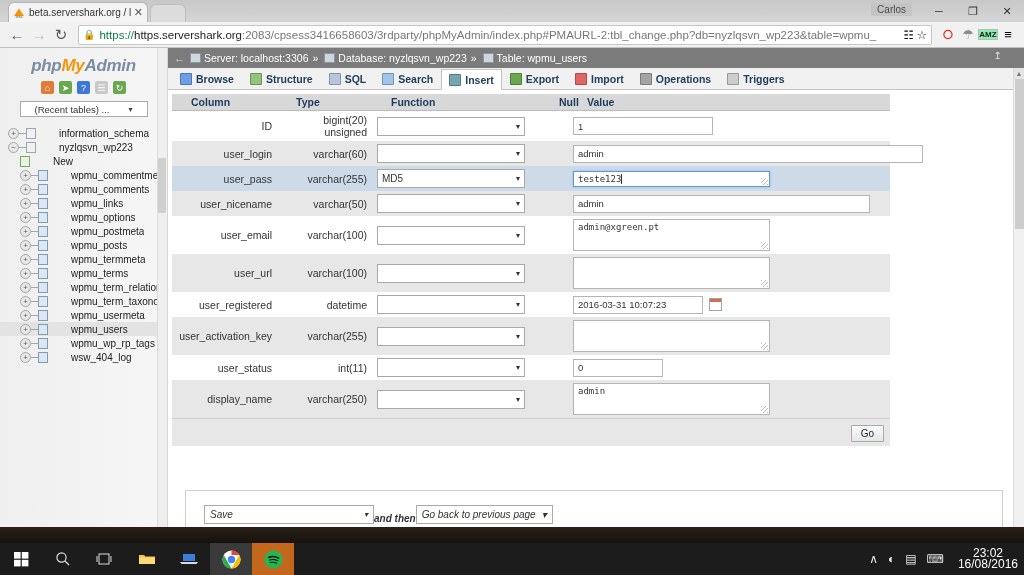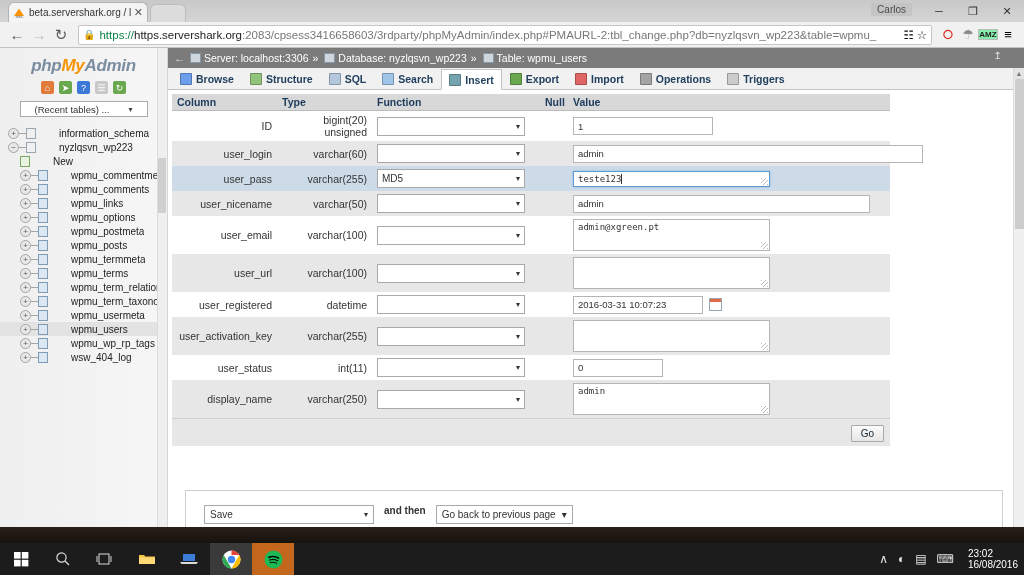--- a/index.html
+++ b/index.html
@@ -91,21 +91,21 @@
   .tabs { height:22px; background:#f1f1f1; border-bottom:1px solid #c4c4c4; display:flex; align-items:flex-end; padding-left:4px; }
   .tab2 { height:21px; display:flex; align-items:center; padding:0 7px; font-size:10.5px; color:#22405e;
      font-weight:bold; border:1px solid transparent; white-space:nowrap; }
   .tab2.active { background:#fff; border:1px solid #c4c4c4; border-bottom:1px solid #fff; margin-bottom:-1px; }
   .tab2 .ti { width:12px; height:12px; margin-right:4px; display:inline-block; border-radius:1px; }
 
   
   .formwrap { padding:4px 0 0 4px; }
   table.insert { border-collapse:collapse; width:718px; font-size:10.5px; table-layout:fixed; }
   table.insert th { background:#d8d8d8; color:#1b3a5c; font-size:10.5px; text-align:left;
-     padding:2px 5px; border-bottom:1px solid #bbb; font-weight:bold; height:15px;}
+     padding:2px 19px; border-bottom:1px solid #bbb; font-weight:bold; height:15px;}
   table.insert td { padding:3px 5px; vertical-align:middle; color:#333; }
   tr.odd td { background:#fff; }
   tr.even td { background:#e7e7e7; }
   tr.hl td { background:#cddbe8; }
   .c-col { text-align:right; }
   .c-type { text-align:right; color:#444; }
   .selfn { width:148px; height:19px; background:#fff; border:1px solid #a9a9a9; font-size:10px;
      display:flex; align-items:center; padding:0 4px; color:#333; }
   .selfn .arr { margin-left:auto; font-size:8px; color:#333; }
   .txtin { background:#fff; border:1px solid #b5b5b5; font-size:9.5px; color:#333;
@@ -118,37 +118,37 @@
   .caret { display:inline-block; width:1px; height:10px; background:#333; vertical-align:-2px; }
   .calicon { width:13px; height:13px; background:#fff; border:1px solid #9aa7b0; margin-left:6px;
      display:inline-block; position:relative; }
   .calicon:after { content:""; position:absolute; left:0; right:0; top:0; height:3px; background:#e06b4a; }
   .gorow { width:718px; background:#e7e7e7; border-top:1px solid #cfcfcf; padding:4px 6px; text-align:right; }
   .btn { display:inline-block; background:linear-gradient(#fbfbfb,#e6e6e6); border:1px solid #a9a9a9;
      border-radius:1px; font-size:10px; color:#123; padding:2px 9px; }
 
   .bottompanel { position:absolute; left:185px; top:490px; width:818px; height:53px;
      background:#fff; border:1px solid #cfcfcf; }
-  .bp-row { display:flex; align-items:flex-start; padding:14px 0 0 18px; gap:10px; }
+  .bp-row { display:flex; align-items:flex-end; padding:14px 0 0 18px; gap:0;font-style:italic; }
   .selwide { width:170px; height:19px; background:#fff; border:1px solid #a9a9a9; font-size:10px;
      display:flex; align-items:center; padding:0 5px; color:#333; }
   .selwide .arr { margin-left:auto; font-size:8px; }
   .selauto { height:19px; background:#fff; border:1px solid #a9a9a9; font-size:10px;
      display:flex; align-items:center; padding:0 5px; color:#333; gap:6px; }
   .andthen { font-size:10px; color:#333; font-weight:bold; }
   .bp-btns { display:flex; gap:8px; justify-content:center; margin-top:4px; }
 
   
   .taskbar { position:absolute; left:0; top:543px; width:1024px; height:32px; background:#1c1c1c; display:flex; align-items:center; }
   .tb-item { width:42px; height:32px; display:flex; align-items:center; justify-content:center; }
   .tb-item.active-chrome { background:#3a3a3a; }
   .tb-item.active-spotify { background:#c2671b; }
   .tray { margin-left:auto; display:flex; align-items:center; height:32px; padding-right:6px; gap:10px; }
   .tray .ti2 { color:#e6e6e6; font-size:12px; }
-  .clock { color:#fff; font-size:10px; line-height:11px; text-align:left; padding-left:4px; }
+  .clock { color:#fff; font-size:12px; line-height:11px; text-align:center; padding-left:4px; }
   .desktop-bg { position:absolute; left:0; top:527px; width:1024px; height:16px;
      background:linear-gradient(#2a2018,#17120d); }
 </style>
 </head>
 <body>
 
 <div id="screen">
 
   <div class="browser">
 

